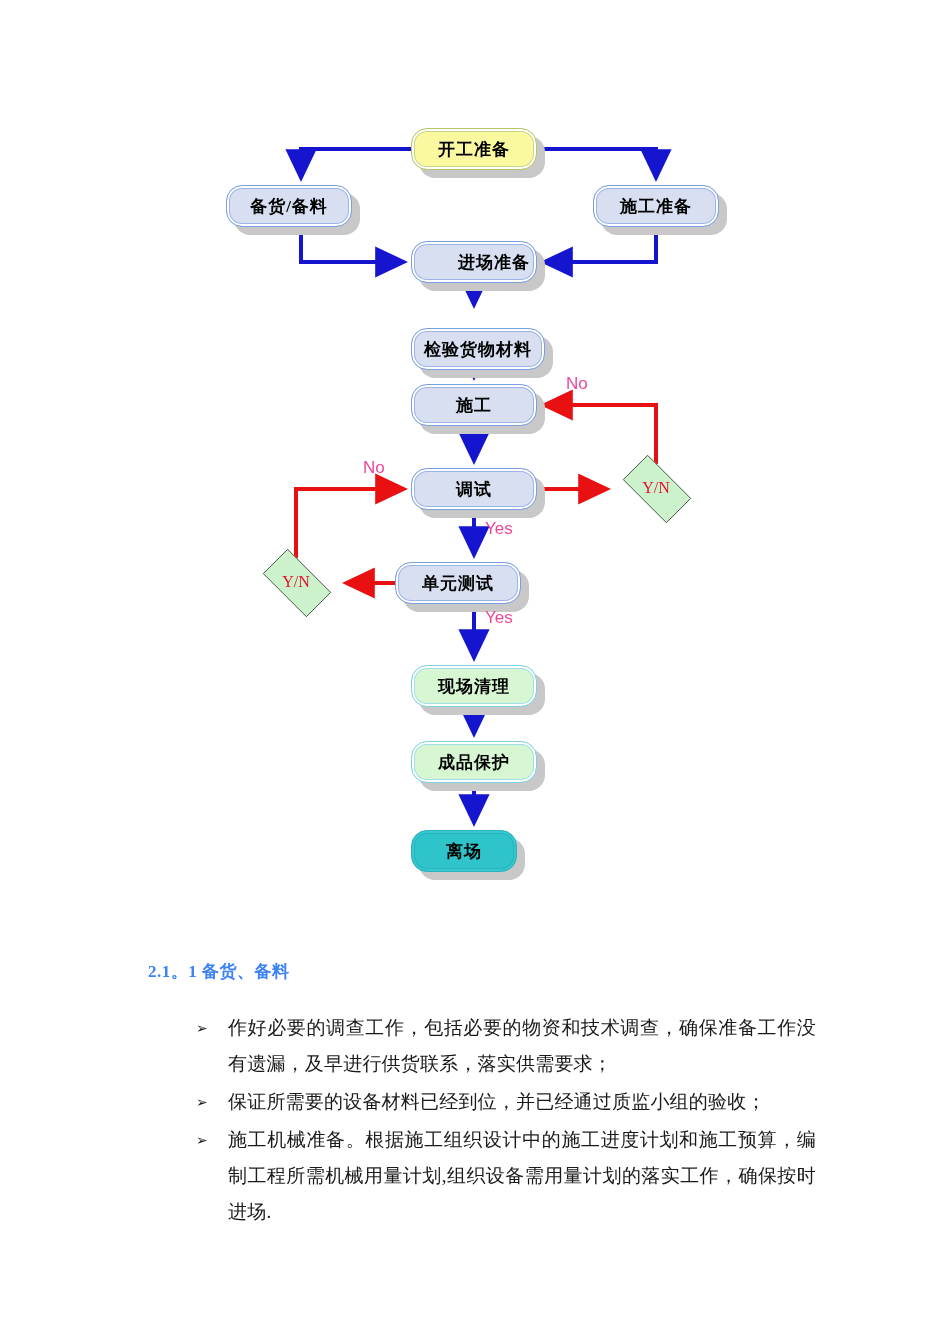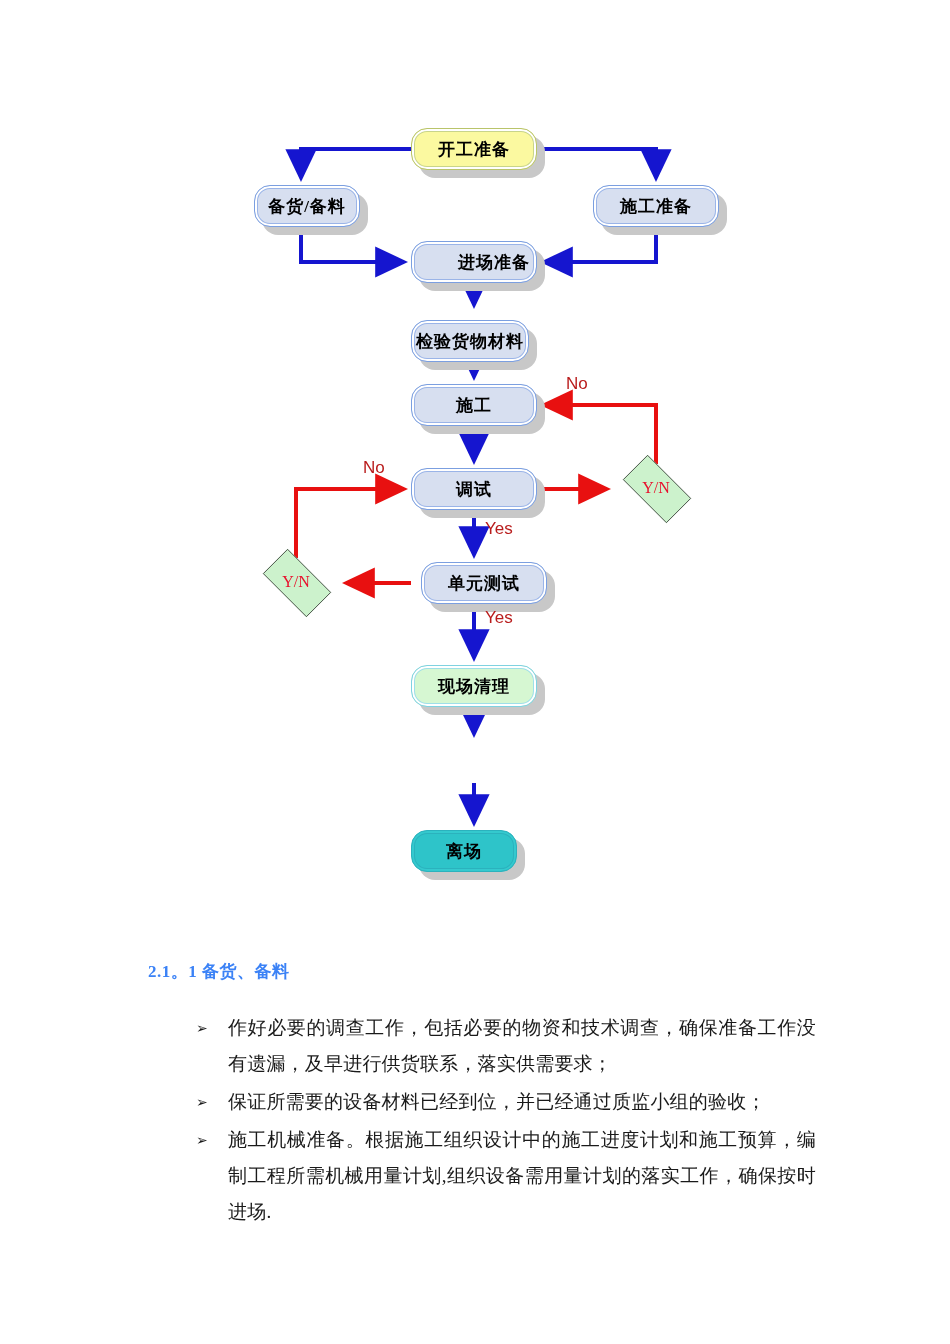--- a/index.html
+++ b/index.html
@@ -117,21 +117,21 @@
     position: relative;
     z-index: 2;
     color: #e8112d;
     font-size: 16px;
     font-family: "Liberation Serif", "DejaVu Serif", serif;
   }
 
   
   .edge-label {
     position: absolute;
-    color: #b91c1c;
+    color: #ec4899;
     font-family: "Liberation Sans", "DejaVu Sans", sans-serif;
     font-size: 17px;
     z-index: 6;
   }
 
   
   #doc {
     position: absolute;
     left: 0;
     top: 910px;
@@ -224,68 +224,73 @@
       <path d="M296,558 L296,489 L404,489" stroke="#e81010" stroke-width="4" marker-end="url(#ah-red)"></path>
     </g>
   </svg>
 
   <div class="node n-start" style="left:411px; top:128px; width:126px; height:42px;">
     <span class="shadow"></span>
     <span class="body"></span>
     <span class="lbl">开工准备</span>
   </div>
 
-  <div class="node n-process" style="left:254px; top:185px; width:106px; height:42px;justify-content:center;">
+  <div class="node n-process" style="left:226px; top:185px; width:126px; height:42px;justify-content:center;">
     <span class="shadow"></span>
     <span class="body"></span>
     <span class="lbl">备货/备料</span>
   </div>
 
   <div class="node n-process" style="left:593px; top:185px; width:126px; height:42px;align-items:center;">
     <span class="shadow"></span>
     <span class="body"></span>
     <span class="lbl">施工准备</span>
   </div>
 
   <div class="node n-process" style="left:411px; top:241px; width:126px; height:42px;padding-left:40px;">
     <span class="shadow"></span>
     <span class="body"></span>
     <span class="lbl">进场准备</span>
   </div>
 
-  <div class="node n-process" style="left:411px; top:320px; width:118px; height:42px;">
+  <div class="node n-process" style="left:411px; top:328px; width:134px; height:42px;">
     <span class="shadow"></span>
     <span class="body"></span>
     <span class="lbl">检验货物材料</span>
   </div>
 
   <div class="node n-process" style="left:411px; top:384px; width:126px; height:42px;">
     <span class="shadow"></span>
     <span class="body"></span>
     <span class="lbl">施工</span>
   </div>
 
   <div class="node n-process" style="left:411px; top:468px; width:126px; height:42px;">
     <span class="shadow"></span>
     <span class="body"></span>
     <span class="lbl">调试</span>
   </div>
 
-  <div class="node n-process" style="left:421px; top:562px; width:126px; height:42px;">
+  <div class="node n-process" style="left:395px; top:562px; width:126px; height:42px;">
     <span class="shadow"></span>
     <span class="body"></span>
     <span class="lbl">单元测试</span>
   </div>
 
   <div class="node n-green" style="left:411px; top:665px; width:126px; height:42px;">
     <span class="shadow"></span>
     <span class="body"></span>
     <span class="lbl">现场清理</span>
   </div>
 
+  <div class="node n-green" style="left:411px; top:741px; width:126px; height:42px;">
+    <span class="shadow"></span>
+    <span class="body"></span>
+    <span class="lbl">成品保护</span>
+  </div>
 
   <div class="node n-end" style="left:411px; top:830px; width:106px; height:42px;">
     <span class="shadow"></span>
     <span class="body"></span>
     <span class="lbl">离场</span>
   </div>
 
   <div class="diamond" style="left:613px; top:464px; width:86px; height:48px;">
     <span class="dshape"></span>
     <span class="dlbl">Y/N</span>

